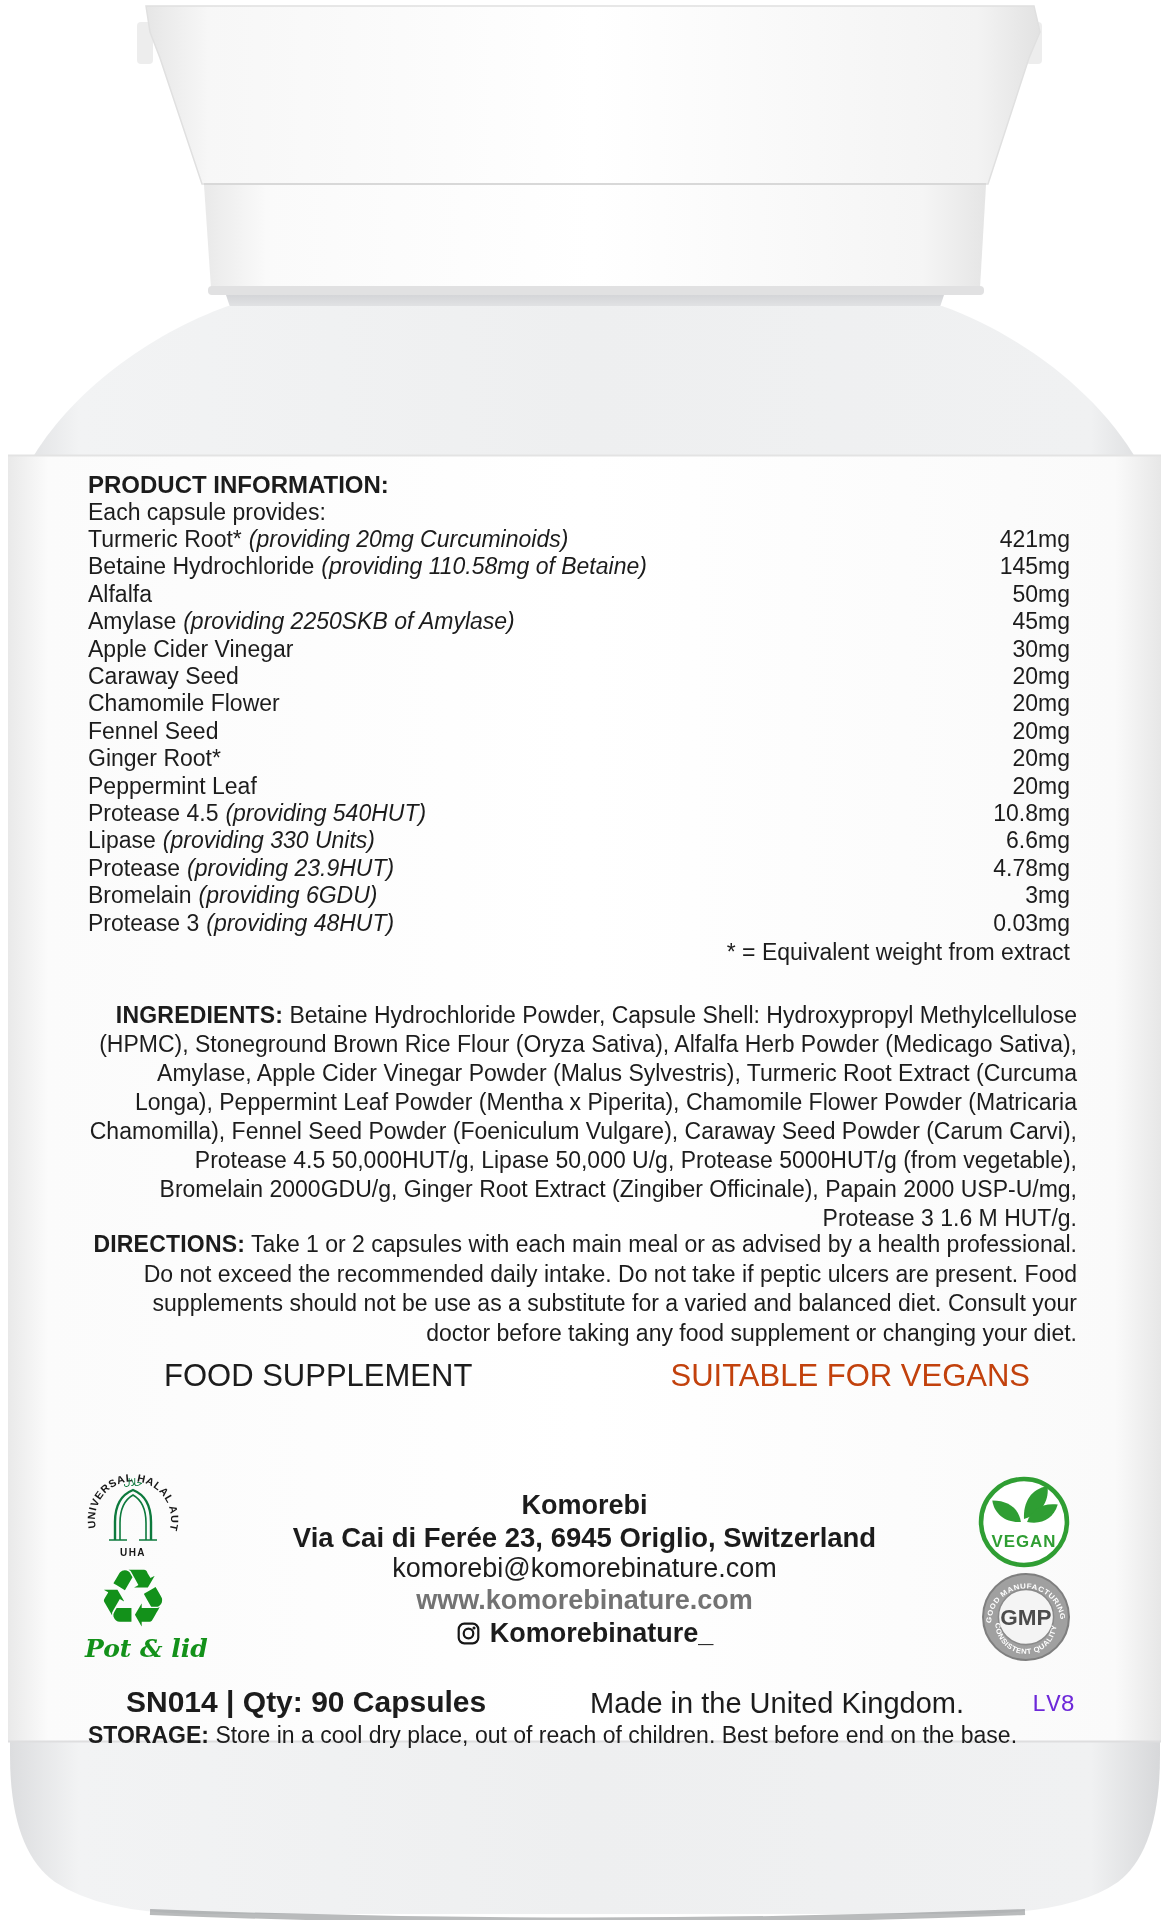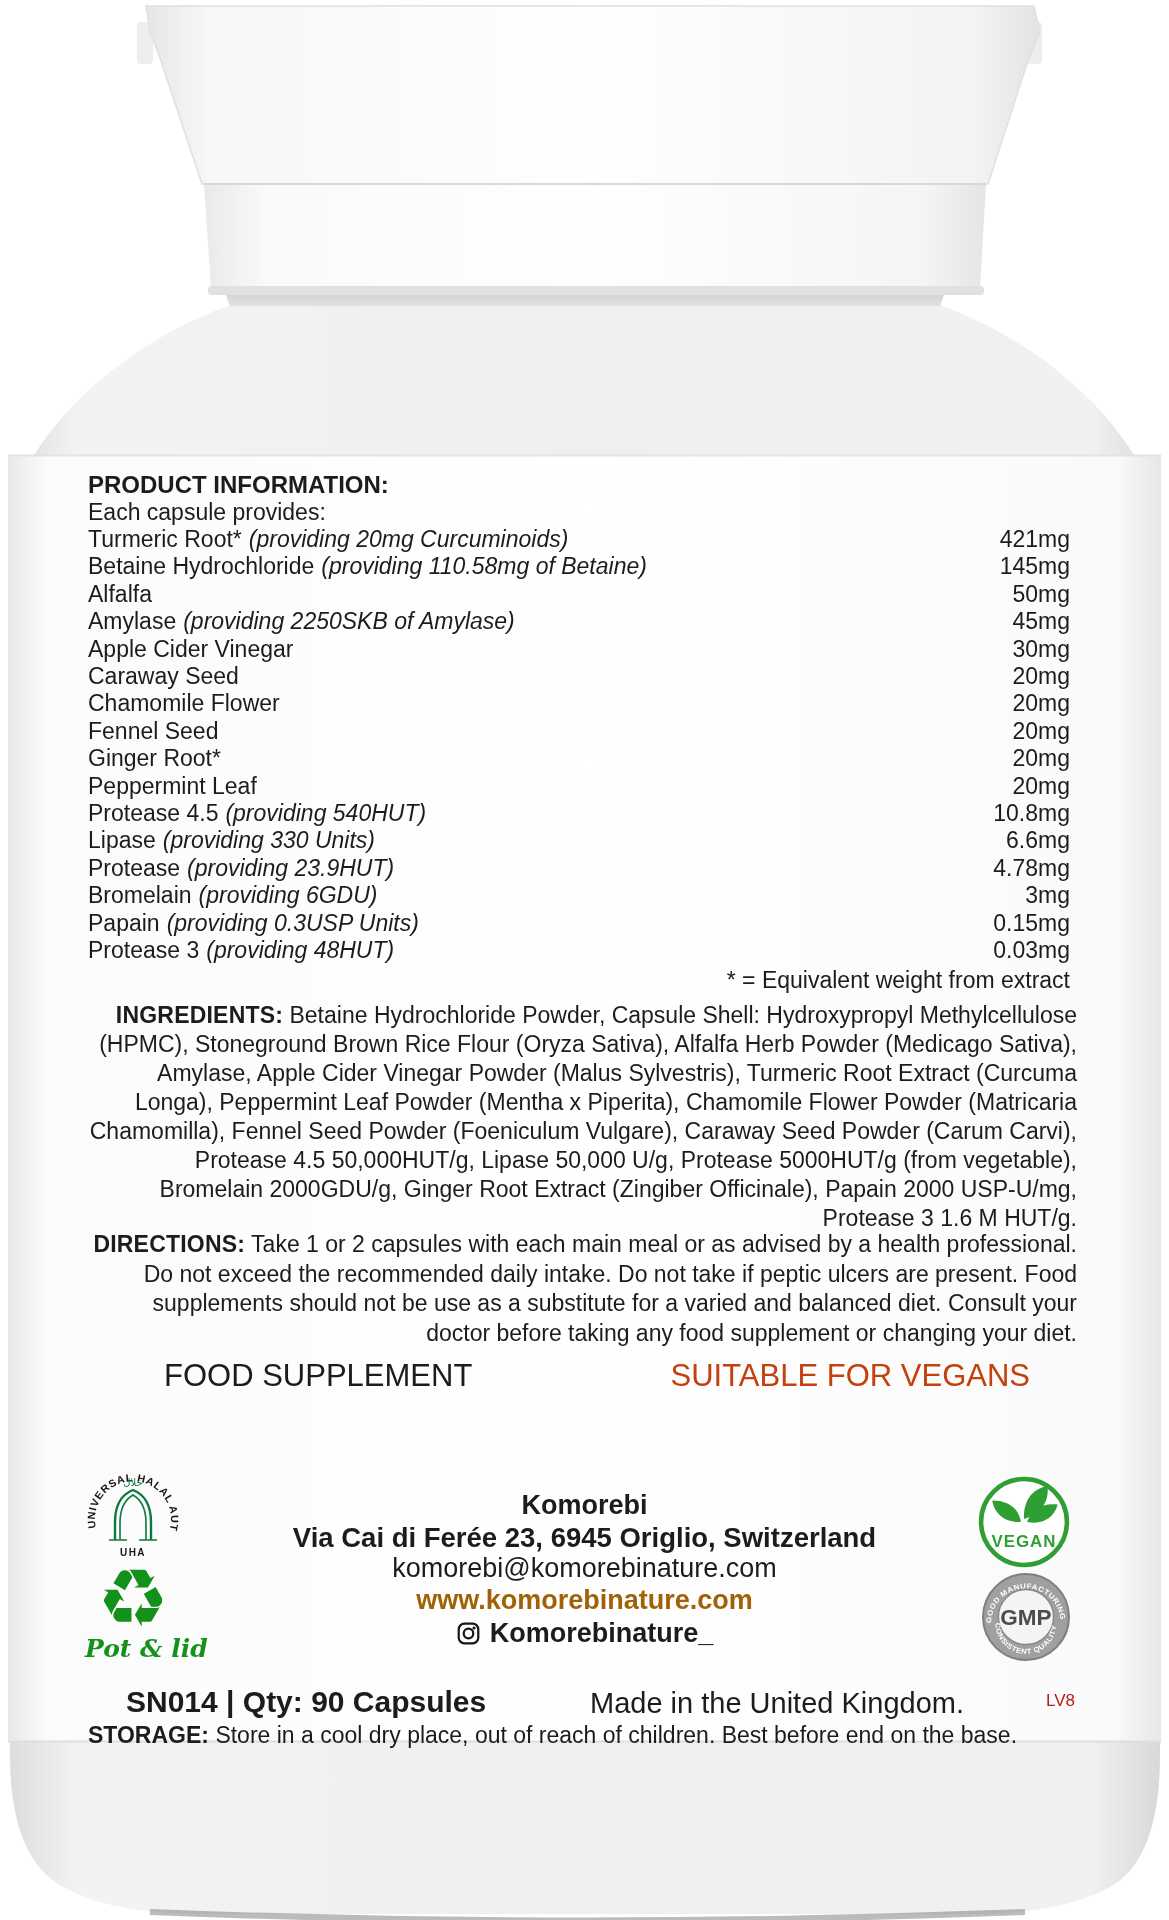--- a/index.html
+++ b/index.html
@@ -30,29 +30,29 @@
 
   .brand-region{position:absolute;top:1005px;left:0;width:1169px;height:250px;}
   .uha{position:absolute;left:85px;top:4px;}
   .recycle{position:absolute;left:85px;top:98px;width:96px;text-align:center;}
   .recycle-glyph{font-family:"DejaVu Sans",sans-serif;font-size:80px;line-height:82px;color:#13911a;display:block;}
   .potlid{font-family:"DejaVu Serif",serif;font-style:italic;font-weight:bold;font-size:25px;
           color:#13911a;margin-top:-6px;white-space:nowrap;text-align:right;}
   .contact{position:absolute;left:250px;right:250px;top:30px;text-align:center;font-size:27px;line-height:31.5px;}
   .contact .brand{font-weight:bold;}
   .contact .addr{font-weight:bold;font-size:27.5px;}
-  .contact .www{font-weight:bold;color:#a16207;}
+  .contact .www{font-weight:bold;color:#737373;}
   .insta-row{display:flex;justify-content:center;align-items:center;gap:9px;font-weight:bold;margin-top:2px;}
   .vegan-badge{position:absolute;left:978px;top:16px;}
   .gmp-badge{position:absolute;left:981px;top:112px;}
 
   .bottom-lines{position:absolute;left:88px;right:94px;top:1230px;height:36px;margin-left:38px;}
   .sku{position:absolute;left:0;top:0;font-size:30px;font-weight:bold;white-space:nowrap;}
   .made{position:absolute;left:464px;top:2px;font-size:29px;white-space:nowrap;}
-  .lv{position:absolute;right:0;top:6px;font-size:17px;color:#b91c1c;}
+  .lv{position:absolute;right:0;top:6px;font-size:24px;color:#6d28d9;font-family:Liberation Mono, monospace;}
   .storage{position:absolute;left:88px;right:94px;top:1267px;margin:0;font-size:23px;line-height:27px;}
 </style>
 </head>
 <body>
 
 <div class="stage">
 
   <svg class="bottle" width="1169" height="1920" viewBox="0 0 1169 1920" aria-hidden="true">
     <defs>
       <linearGradient id="capGrad" x1="0" y1="0" x2="1" y2="0">
@@ -203,25 +203,20 @@
             <span class="rd">(providing 23.9HUT)</span>
             <span class="ra">4.78mg</span>
           </div>
 
           <div class="pi-row">
             <span class="rn">Bromelain</span>
             <span class="rd">(providing 6GDU)</span>
             <span class="ra">3mg</span>
           </div>
 
-          <div class="pi-row">
-            <span class="rn">Papain</span>
-            <span class="rd">(providing 0.3USP Units)</span>
-            <span class="ra">0.15mg</span>
-          </div>
 
           <div class="pi-row">
             <span class="rn">Protease 3</span>
             <span class="rd">(providing 48HUT)</span>
             <span class="ra">0.03mg</span>
           </div>
         </div>
 
       <div class="pi-foot">* = Equivalent weight from extract</div>
     </section>

